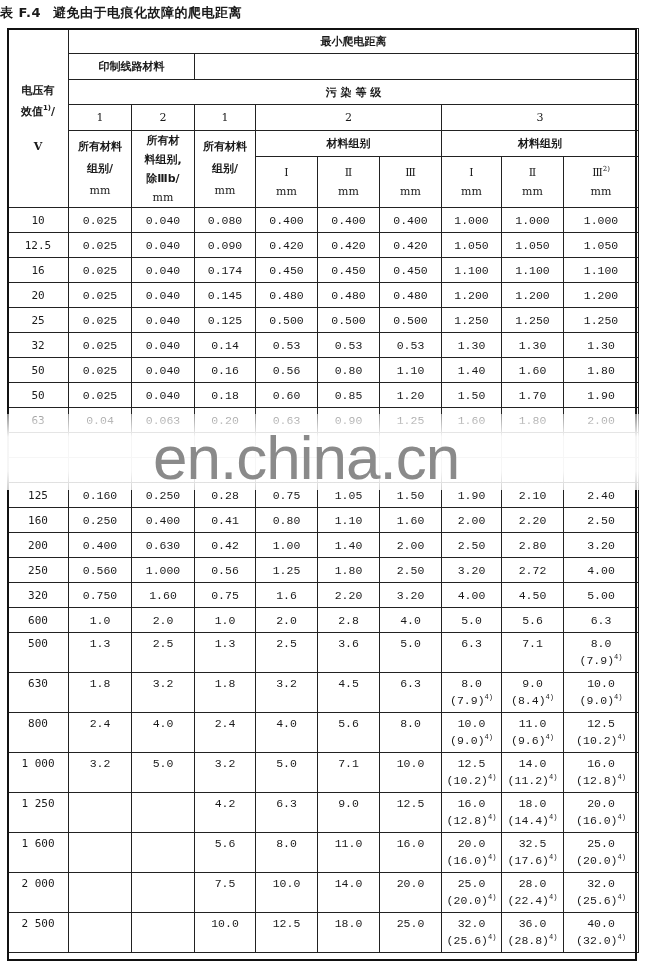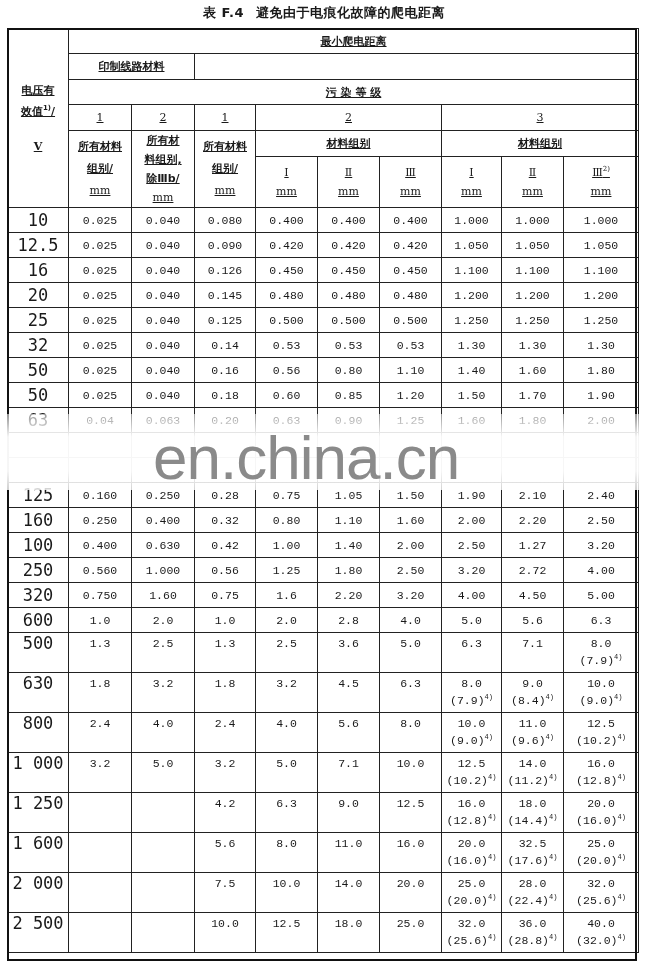--- a/index.html
+++ b/index.html
@@ -1,31 +1,31 @@
 <!DOCTYPE html>
 <html><head>
 <meta charset="utf-8">
 <style>
   html, body { margin: 0; padding: 0; background: #ffffff; }
   body { width: 648px; height: 967px; position: relative; overflow: hidden;
          font-family: "DejaVu Serif", "Liberation Serif", serif; color: #1a1a1a; }
-  .title { position: absolute; left: 0; top: 4px; width: 648px; text-align: center;
+  .title { position: absolute; left: 0; top: 4px; width: 648px; text-align: left;
            font-family: "DejaVu Sans", "Liberation Sans", sans-serif; font-weight: bold;
            font-size: 13px; letter-spacing: 0.5px; }
   .title .num { margin-right: 12px; }
   table.spec { position: absolute; left: 7px; top: 28px; border-collapse: collapse;
                table-layout: fixed; width: 631px; }
   table.spec td, table.spec th { border: 1.5px solid #222; padding: 0; text-align: center;
                vertical-align: middle; font-weight: normal; overflow: hidden; }
-  table.spec th { font-family: "DejaVu Sans", "Liberation Sans", sans-serif; font-size: 11px; font-weight: bold; line-height: 19px; text-decoration: underline; }
+  table.spec th { font-family: "DejaVu Sans", "Liberation Sans", sans-serif; font-size: 11px; font-weight: bold; line-height: 19px; }
   table.spec th.plain { font-weight: normal; font-family: "DejaVu Serif", serif; }
   table.spec td { font-family: "Liberation Mono", "DejaVu Sans Mono", monospace; font-size: 11.5px; }
   table.spec tr.r1 td { height: 24px; }
   table.spec tr.r2 td { height: 37px; vertical-align: top; line-height: 17px; padding-top: 2px; }
-  table.spec td.volt { font-family: "DejaVu Sans Mono", monospace; font-size: 17px; }
+  table.spec td.volt { font-family: "DejaVu Sans Mono", monospace; font-size: 11px; }
   sup { font-size: 7px; vertical-align: super; line-height: 0; }
   .sub { display: block; }
   .watermark { position: absolute; left: 0; top: 414px; width: 648px; height: 76px;
                background: linear-gradient(to bottom, rgba(255,255,255,0.55), rgba(255,255,255,0.96) 30%, rgba(255,255,255,0.96) 75%, rgba(255,255,255,0.8));
                pointer-events: none; }
   .watermark span { position: absolute; left: 153px; top: 8px; font-family: "Liberation Sans", sans-serif;
                font-size: 62px; color: #8a8a8a; letter-spacing: -1px; }
   .outer-border { position: absolute; left: 7px; top: 28px; width: 630px; height: 933px; border: 2px solid #111; box-sizing: border-box; pointer-events: none; }
 </style>
 </head>
@@ -140,21 +140,21 @@
         <td>0.420</td>
         <td>0.420</td>
         <td>1.050</td>
         <td>1.050</td>
         <td>1.050</td>
       </tr>
       <tr class="r1">
         <td class="volt">16</td>
         <td>0.025</td>
         <td>0.040</td>
-        <td>0.126</td>
+        <td>0.174</td>
         <td>0.450</td>
         <td>0.450</td>
         <td>0.450</td>
         <td>1.100</td>
         <td>1.100</td>
         <td>1.100</td>
       </tr>
       <tr class="r1">
         <td class="volt">20</td>
         <td>0.025</td>
@@ -260,38 +260,38 @@
         <td>1.05</td>
         <td>1.50</td>
         <td>1.90</td>
         <td>2.10</td>
         <td>2.40</td>
       </tr>
       <tr class="r1">
         <td class="volt">160</td>
         <td>0.250</td>
         <td>0.400</td>
-        <td>0.32</td>
+        <td>0.41</td>
         <td>0.80</td>
         <td>1.10</td>
         <td>1.60</td>
         <td>2.00</td>
         <td>2.20</td>
         <td>2.50</td>
       </tr>
       <tr class="r1">
-        <td class="volt">100</td>
+        <td class="volt">200</td>
         <td>0.400</td>
         <td>0.630</td>
         <td>0.42</td>
         <td>1.00</td>
         <td>1.40</td>
         <td>2.00</td>
         <td>2.50</td>
-        <td>1.27</td>
+        <td>2.80</td>
         <td>3.20</td>
       </tr>
       <tr class="r1">
         <td class="volt">250</td>
         <td>0.560</td>
         <td>1.000</td>
         <td>0.56</td>
         <td>1.25</td>
         <td>1.80</td>
         <td>2.50</td>

